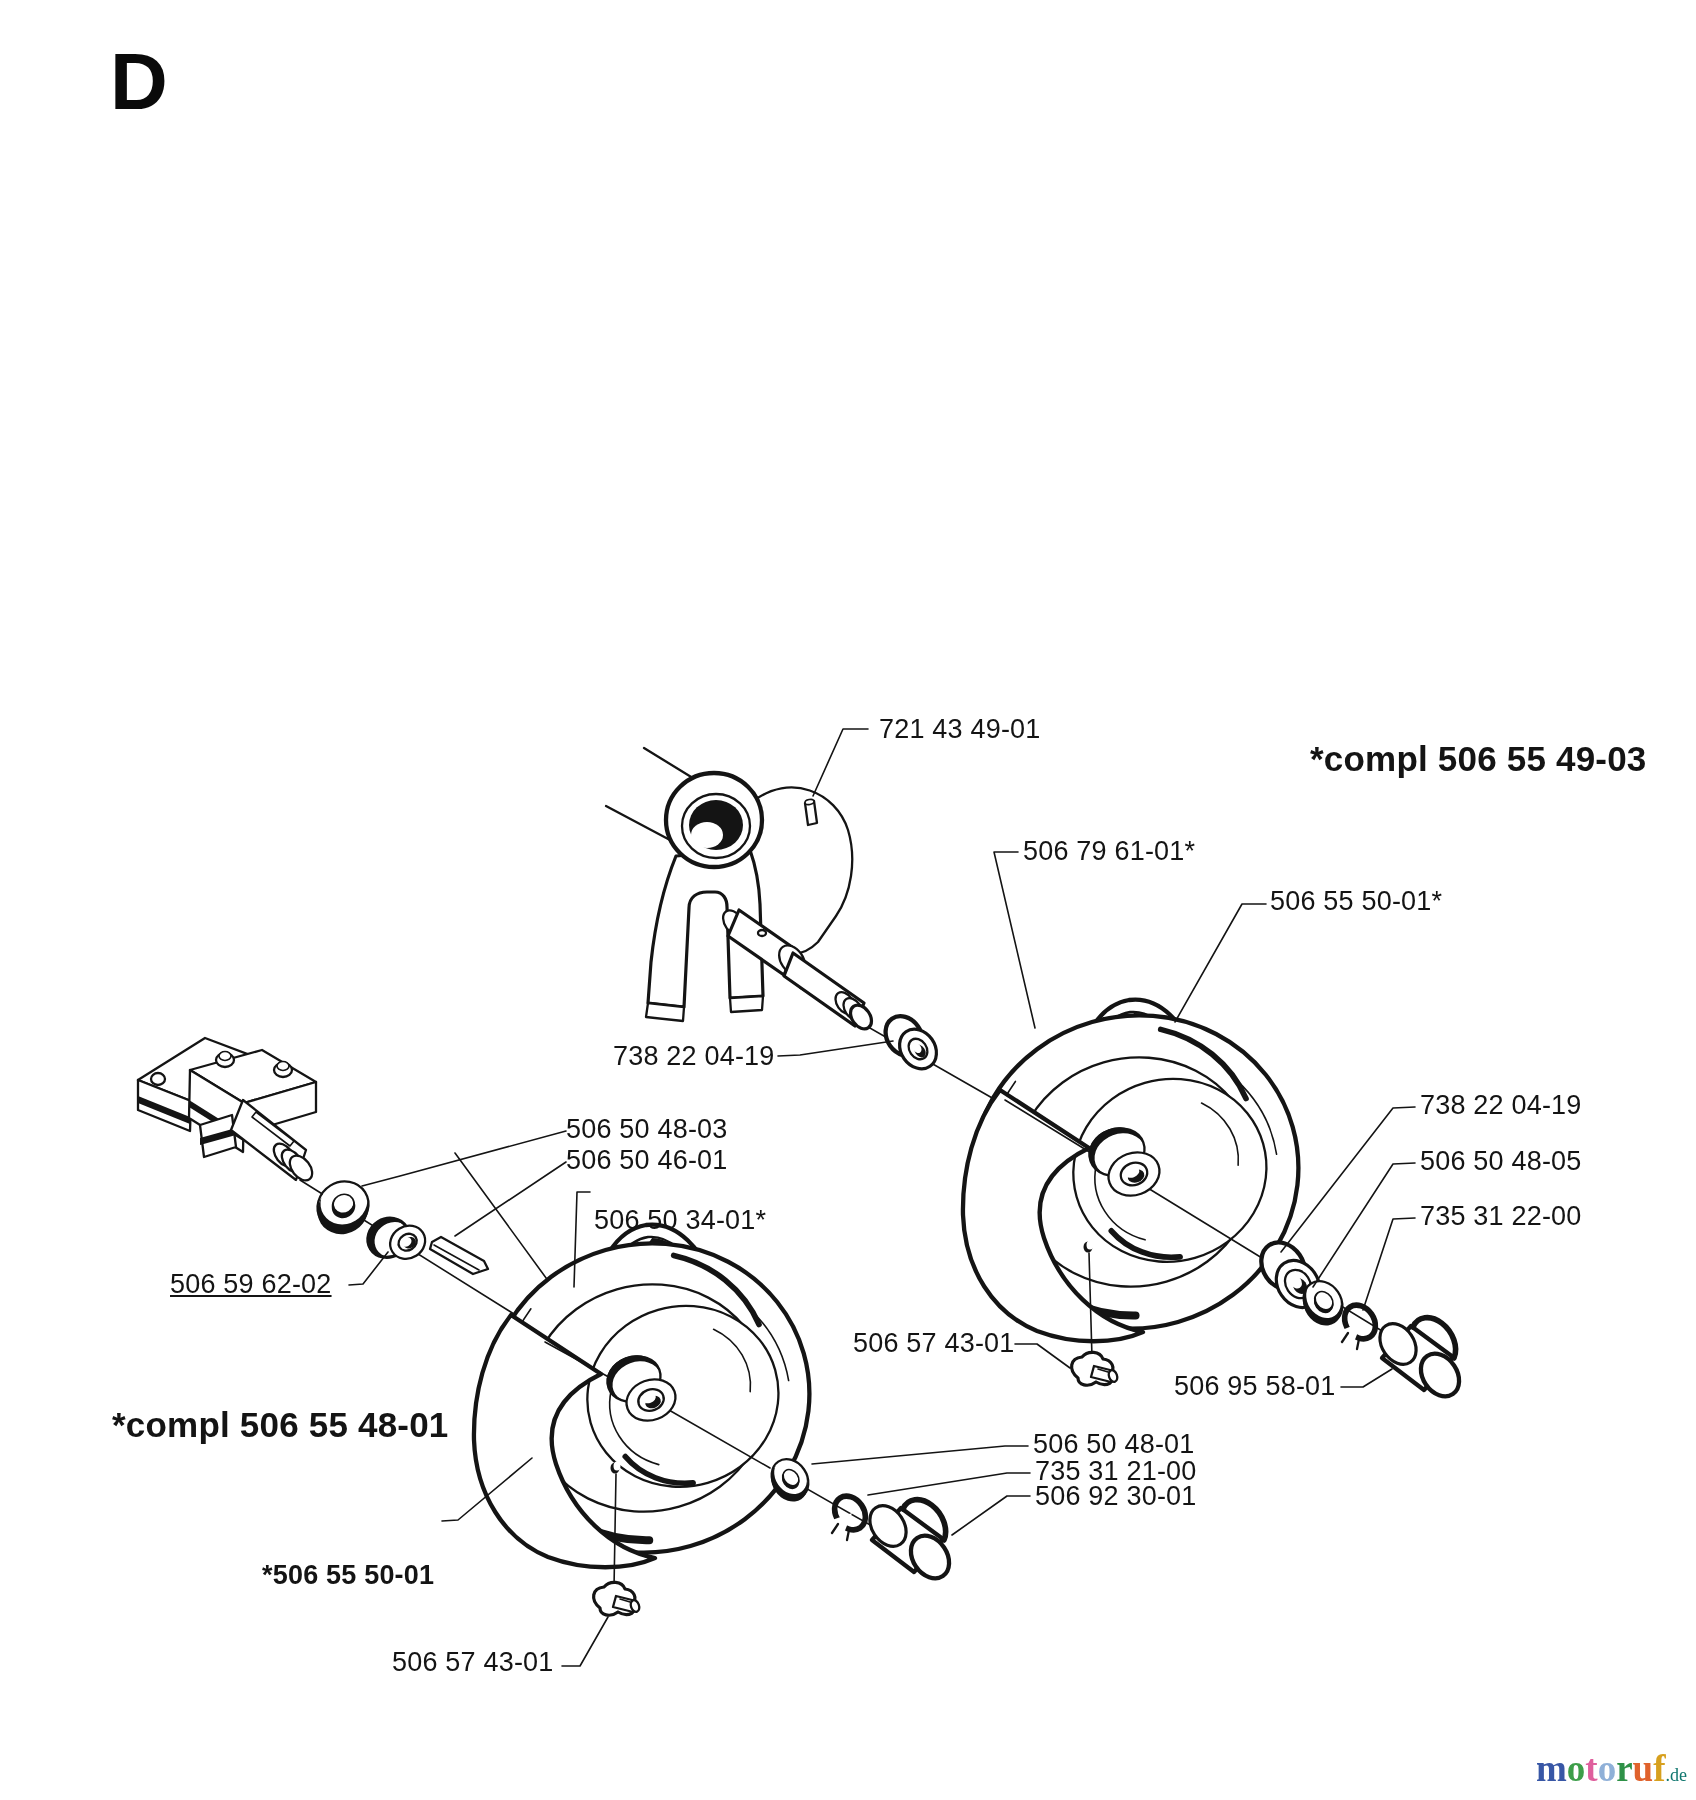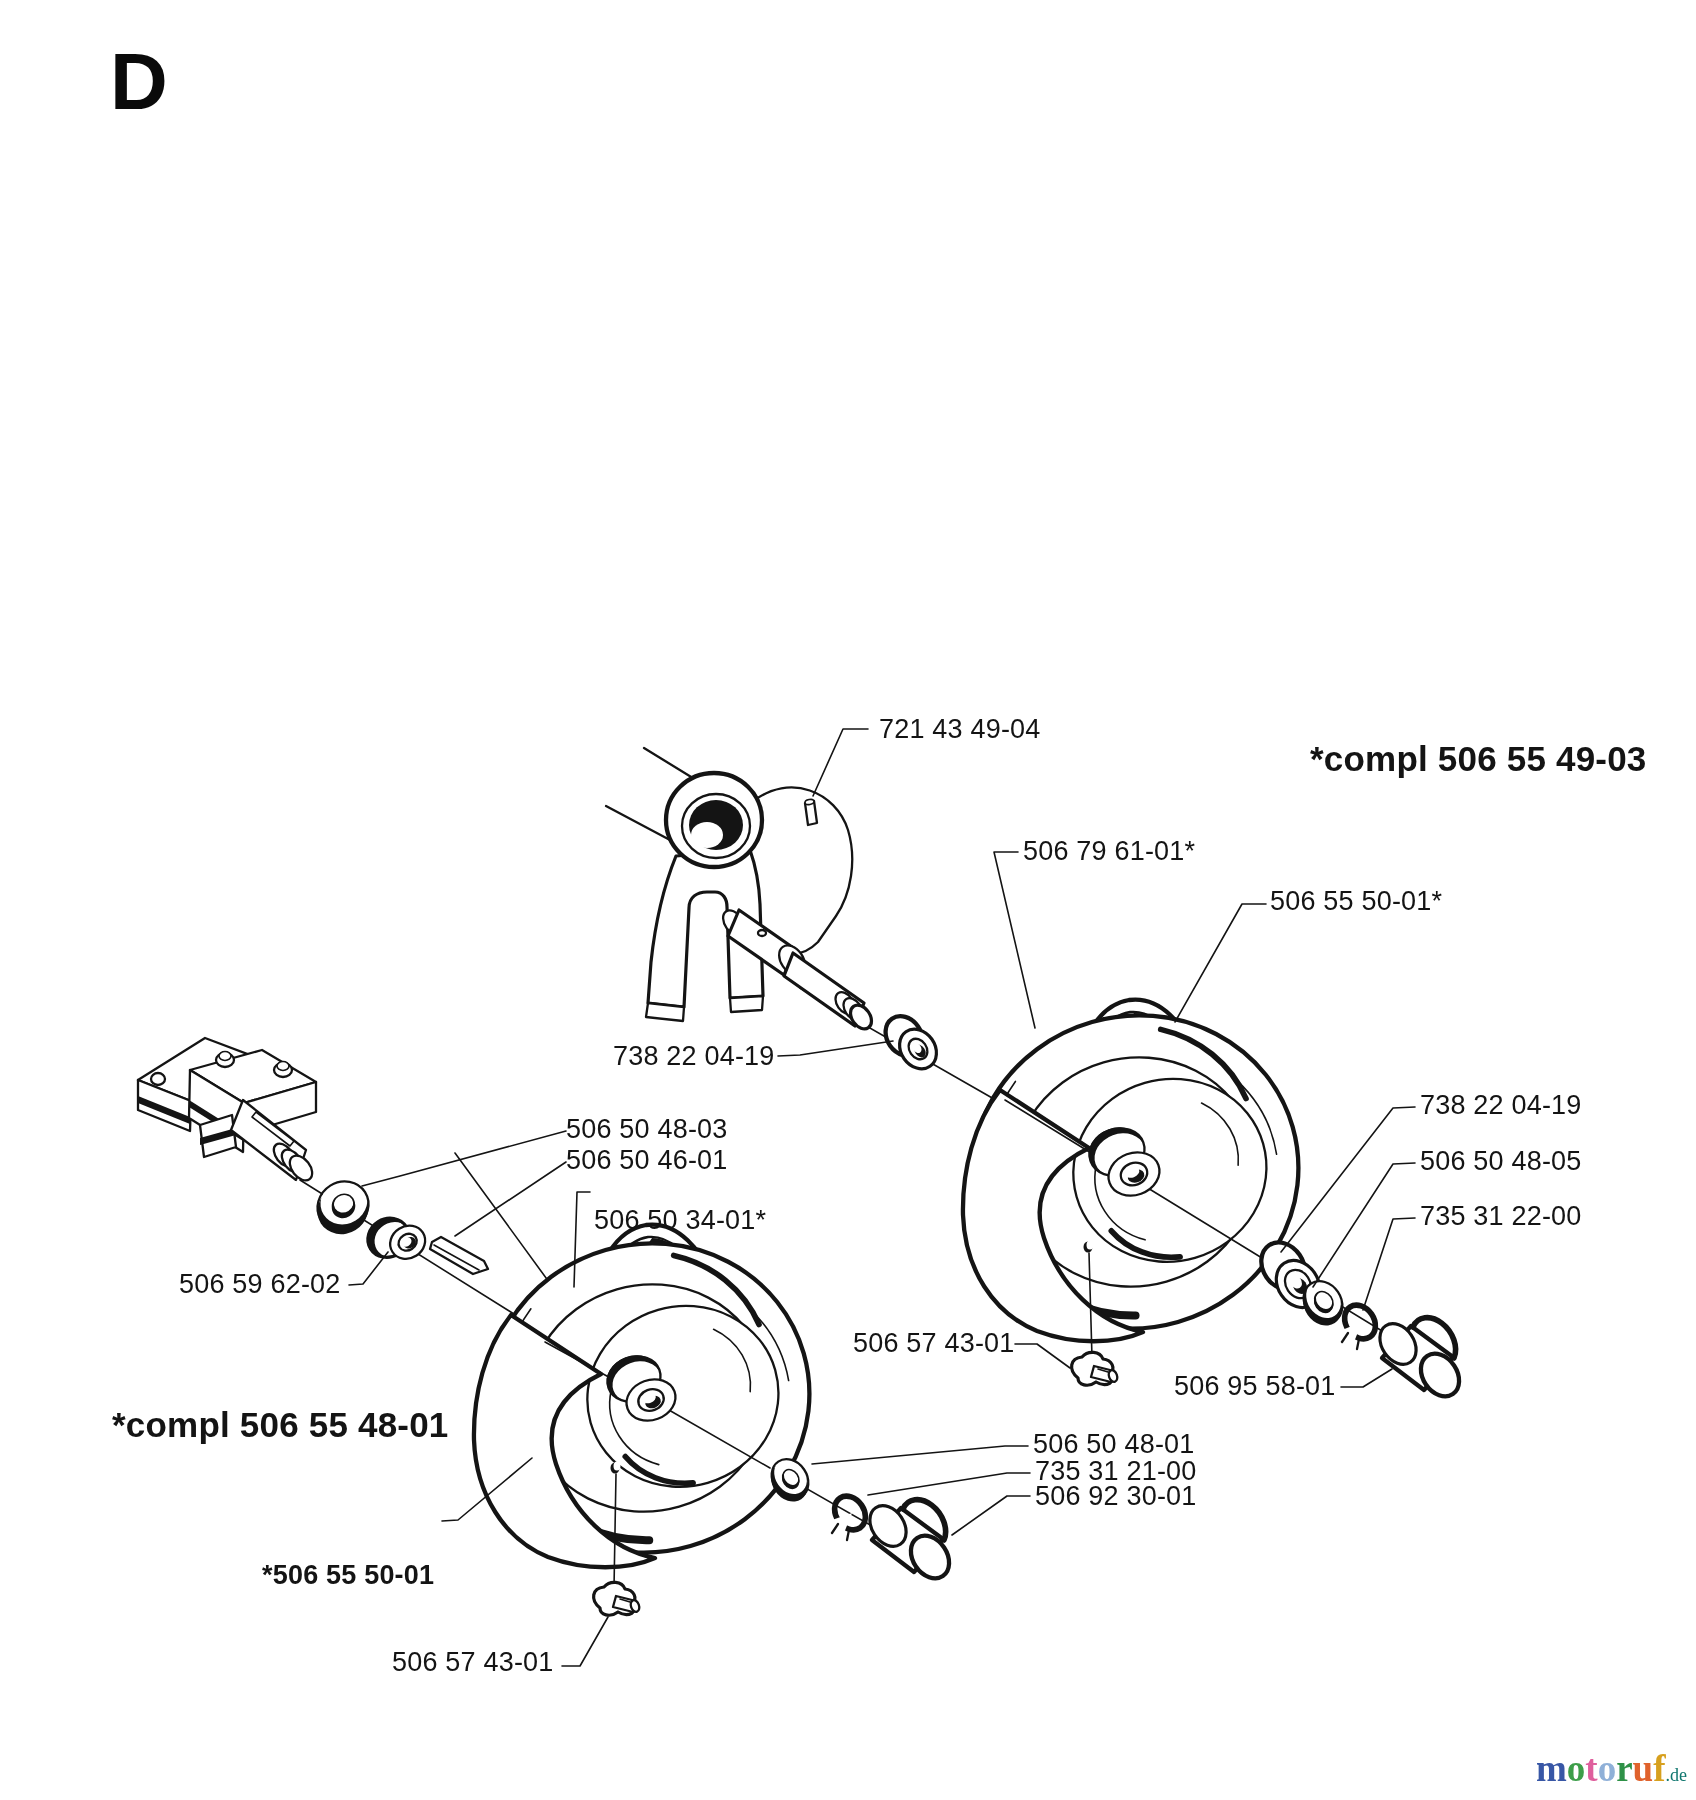--- a/index.html
+++ b/index.html
@@ -286,29 +286,29 @@
       <polyline class="ln" points="1341,1387 1363,1387 1392,1369"></polyline>
       <polyline class="ln" points="1028,1446 1005,1446 812,1464"></polyline>
       <polyline class="ln" points="1030,1473 1007,1473 868,1495"></polyline>
       <polyline class="ln" points="1030,1496 1007,1496 952,1535"></polyline>
       <polyline class="ln" points="442,1521 458,1520 532,1458"></polyline>
       <polyline class="ln" points="562,1666 580,1666 608,1617"></polyline>
     </g>
   </svg>
 
   <div id="labels-layer">
-      <div class="plabel" style="left: 879px; top: 716px;">721 43 49-04</div>
+      <div class="plabel" style="left: 879px; top: 716px;">721 43 49-01</div>
       <div class="plabel bold" style="left: 1310px; top: 741px;">*compl 506 55 49-03</div>
       <div class="plabel" style="left: 1023px; top: 838px;">506 79 61-01*</div>
       <div class="plabel" style="left: 1270px; top: 888px;">506 55 50-01*</div>
       <div class="plabel" style="left: 613px; top: 1043px;">738 22 04-19</div>
       <div class="plabel" style="left: 566px; top: 1116px;">506 50 48-03</div>
       <div class="plabel" style="left: 566px; top: 1147px;">506 50 46-01</div>
       <div class="plabel" style="left: 594px; top: 1179px; margin-top: 28px;">506 50 34-01*</div>
-      <div class="plabel" style="left: 179px; top: 1271px;">506 59 62-02</div>
+      <div class="plabel" style="left: 170px; top: 1271px; text-decoration: underline;">506 59 62-02</div>
       <div class="plabel" style="left: 1420px; top: 1092px;">738 22 04-19</div>
       <div class="plabel" style="left: 1420px; top: 1148px;">506 50 48-05</div>
       <div class="plabel" style="left: 1420px; top: 1203px;">735 31 22-00</div>
       <div class="plabel" style="left: 853px; top: 1330px;">506 57 43-01</div>
       <div class="plabel" style="left: 1174px; top: 1373px;">506 95 58-01</div>
       <div class="plabel bold" style="left: 112px; top: 1407px;">*compl 506 55 48-01</div>
       <div class="plabel" style="left: 1033px; top: 1431px;">506 50 48-01</div>
       <div class="plabel" style="left: 1035px; top: 1458px;">735 31 21-00</div>
       <div class="plabel" style="left: 1035px; top: 1483px;">506 92 30-01</div>
       <div class="plabel" style="left: 262px; top: 1562px; font-weight: bold;">*506 55 50-01</div>

